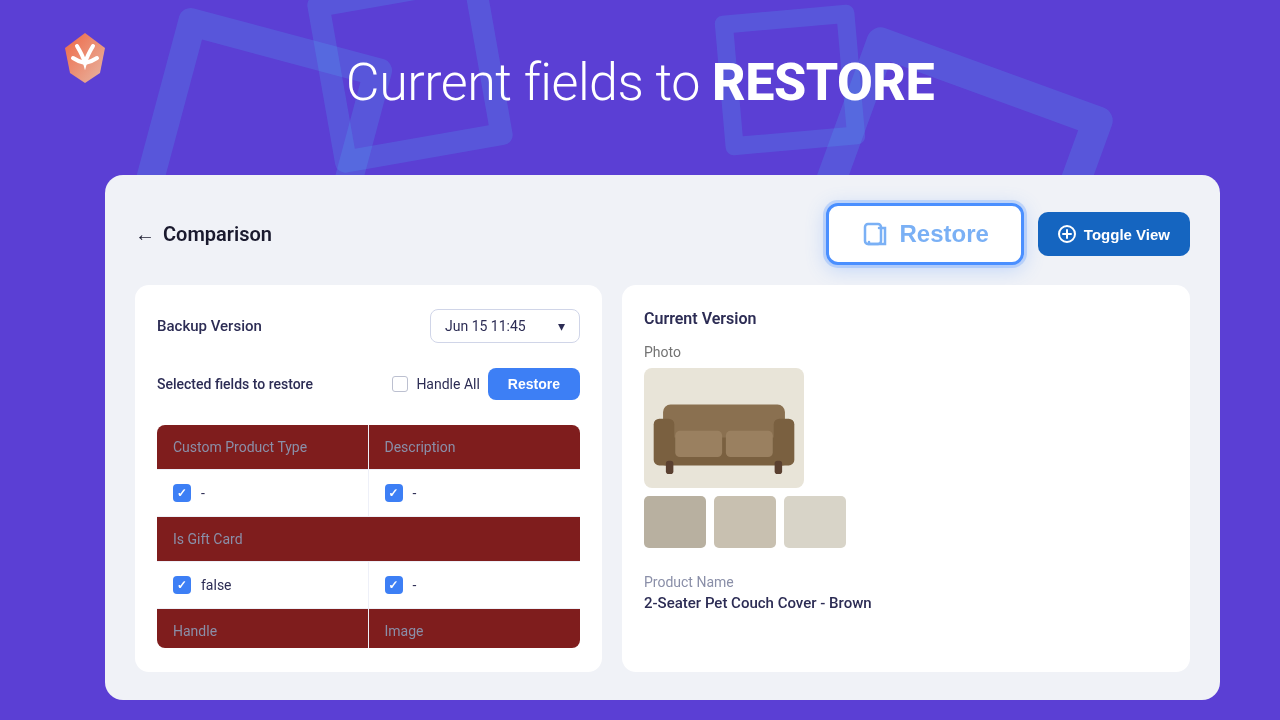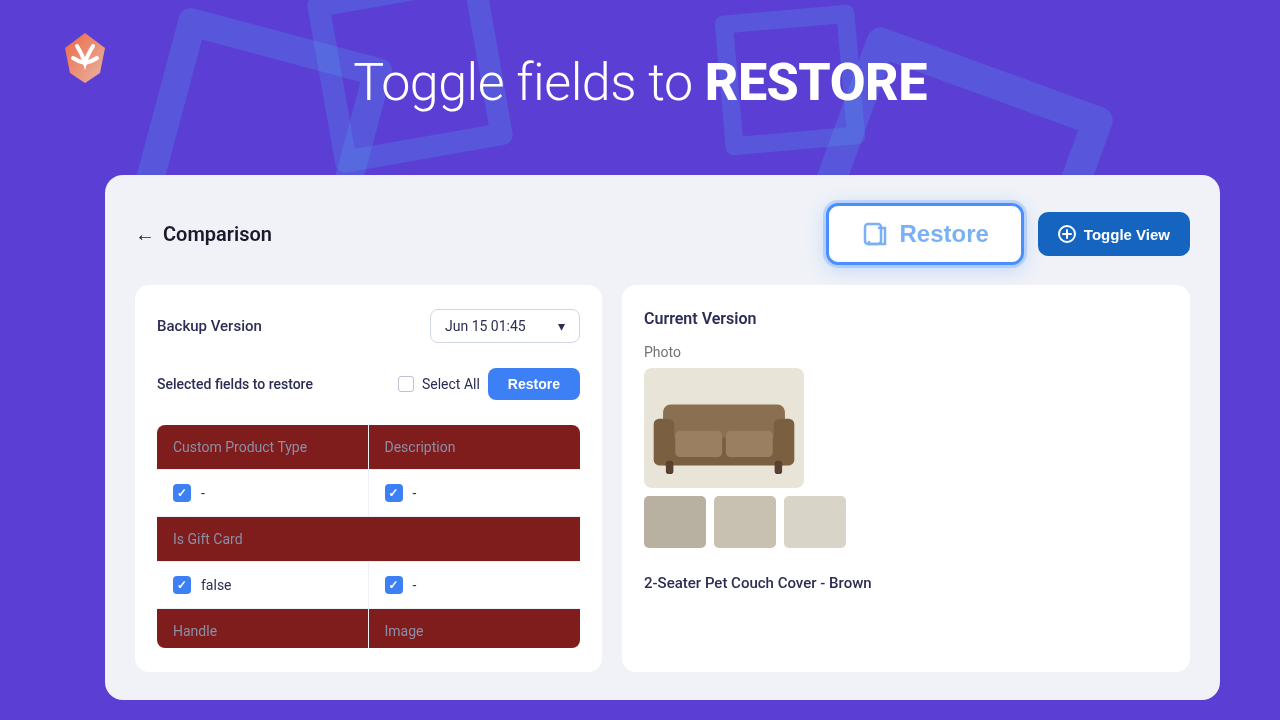--- a/index.html
+++ b/index.html
@@ -365,21 +365,21 @@
         <stop offset="100%" style="stop-color:#f7c59f"></stop>
       </linearGradient>
     </defs>
     <path d="M30 5 L50 20 L45 45 L30 55 L15 45 L10 20 Z" fill="url(#logoGrad)" opacity="0.9"></path>
     <path d="M22 18 C22 18 28 28 30 35 C32 28 38 18 38 18" stroke="white" stroke-width="4" fill="none" stroke-linecap="round"></path>
     <path d="M18 30 C18 30 24 34 30 35 C36 34 42 30 42 30" stroke="white" stroke-width="4" fill="none" stroke-linecap="round"></path>
   </svg>
 </div>
 
 <div class="hero-title">
-  <span>Toggle fields to </span><strong>RESTORE</strong>
+  <span>Current fields to </span><strong>RESTORE</strong>
 </div>
 
 <div class="main-container">
 
   <div class="header-row">
     <div class="back-link">
       <span class="back-arrow">←</span>
       <span>Comparison</span>
     </div>
     <div class="header-actions">
@@ -402,30 +402,30 @@
     </div>
   </div>
 
   <div class="content-area">
 
     <div class="left-panel">
 
       <div class="backup-version-row">
         <span class="backup-version-label">Backup Version</span>
         <div class="version-select">
-          <span>Jun 15 01:45</span>
+          <span>Jun 15 11:45</span>
           <span>▾</span>
         </div>
       </div>
 
       <div class="selected-fields-row">
         <span class="selected-fields-label">Selected fields to restore</span>
         <div class="select-all-group">
           <div class="select-all-checkbox"></div>
-          <span class="select-all-label">Select All</span>
+          <span class="select-all-label">Handle All</span>
           <button class="restore-btn-small">Restore</button>
         </div>
       </div>
 
       <div class="fields-table">
 
         <div class="fields-row header-row-fields">
           <div class="fields-cell">Custom Product Type</div>
           <div class="fields-cell">Description</div>
         </div>
@@ -491,19 +491,20 @@
         </div>
 
         <div class="photo-thumb-row">
           <div class="thumb-shape thumb-shape-1"></div>
           <div class="thumb-shape thumb-shape-2"></div>
           <div class="thumb-shape thumb-shape-3"></div>
         </div>
       </div>
 
       <div class="product-name-section">
+        <div class="product-name-label">Product Name</div>
         <div class="product-name-value">2-Seater Pet Couch Cover - Brown</div>
       </div>
 
     </div>
 
   </div>
 </div>
 
 </body></html>

